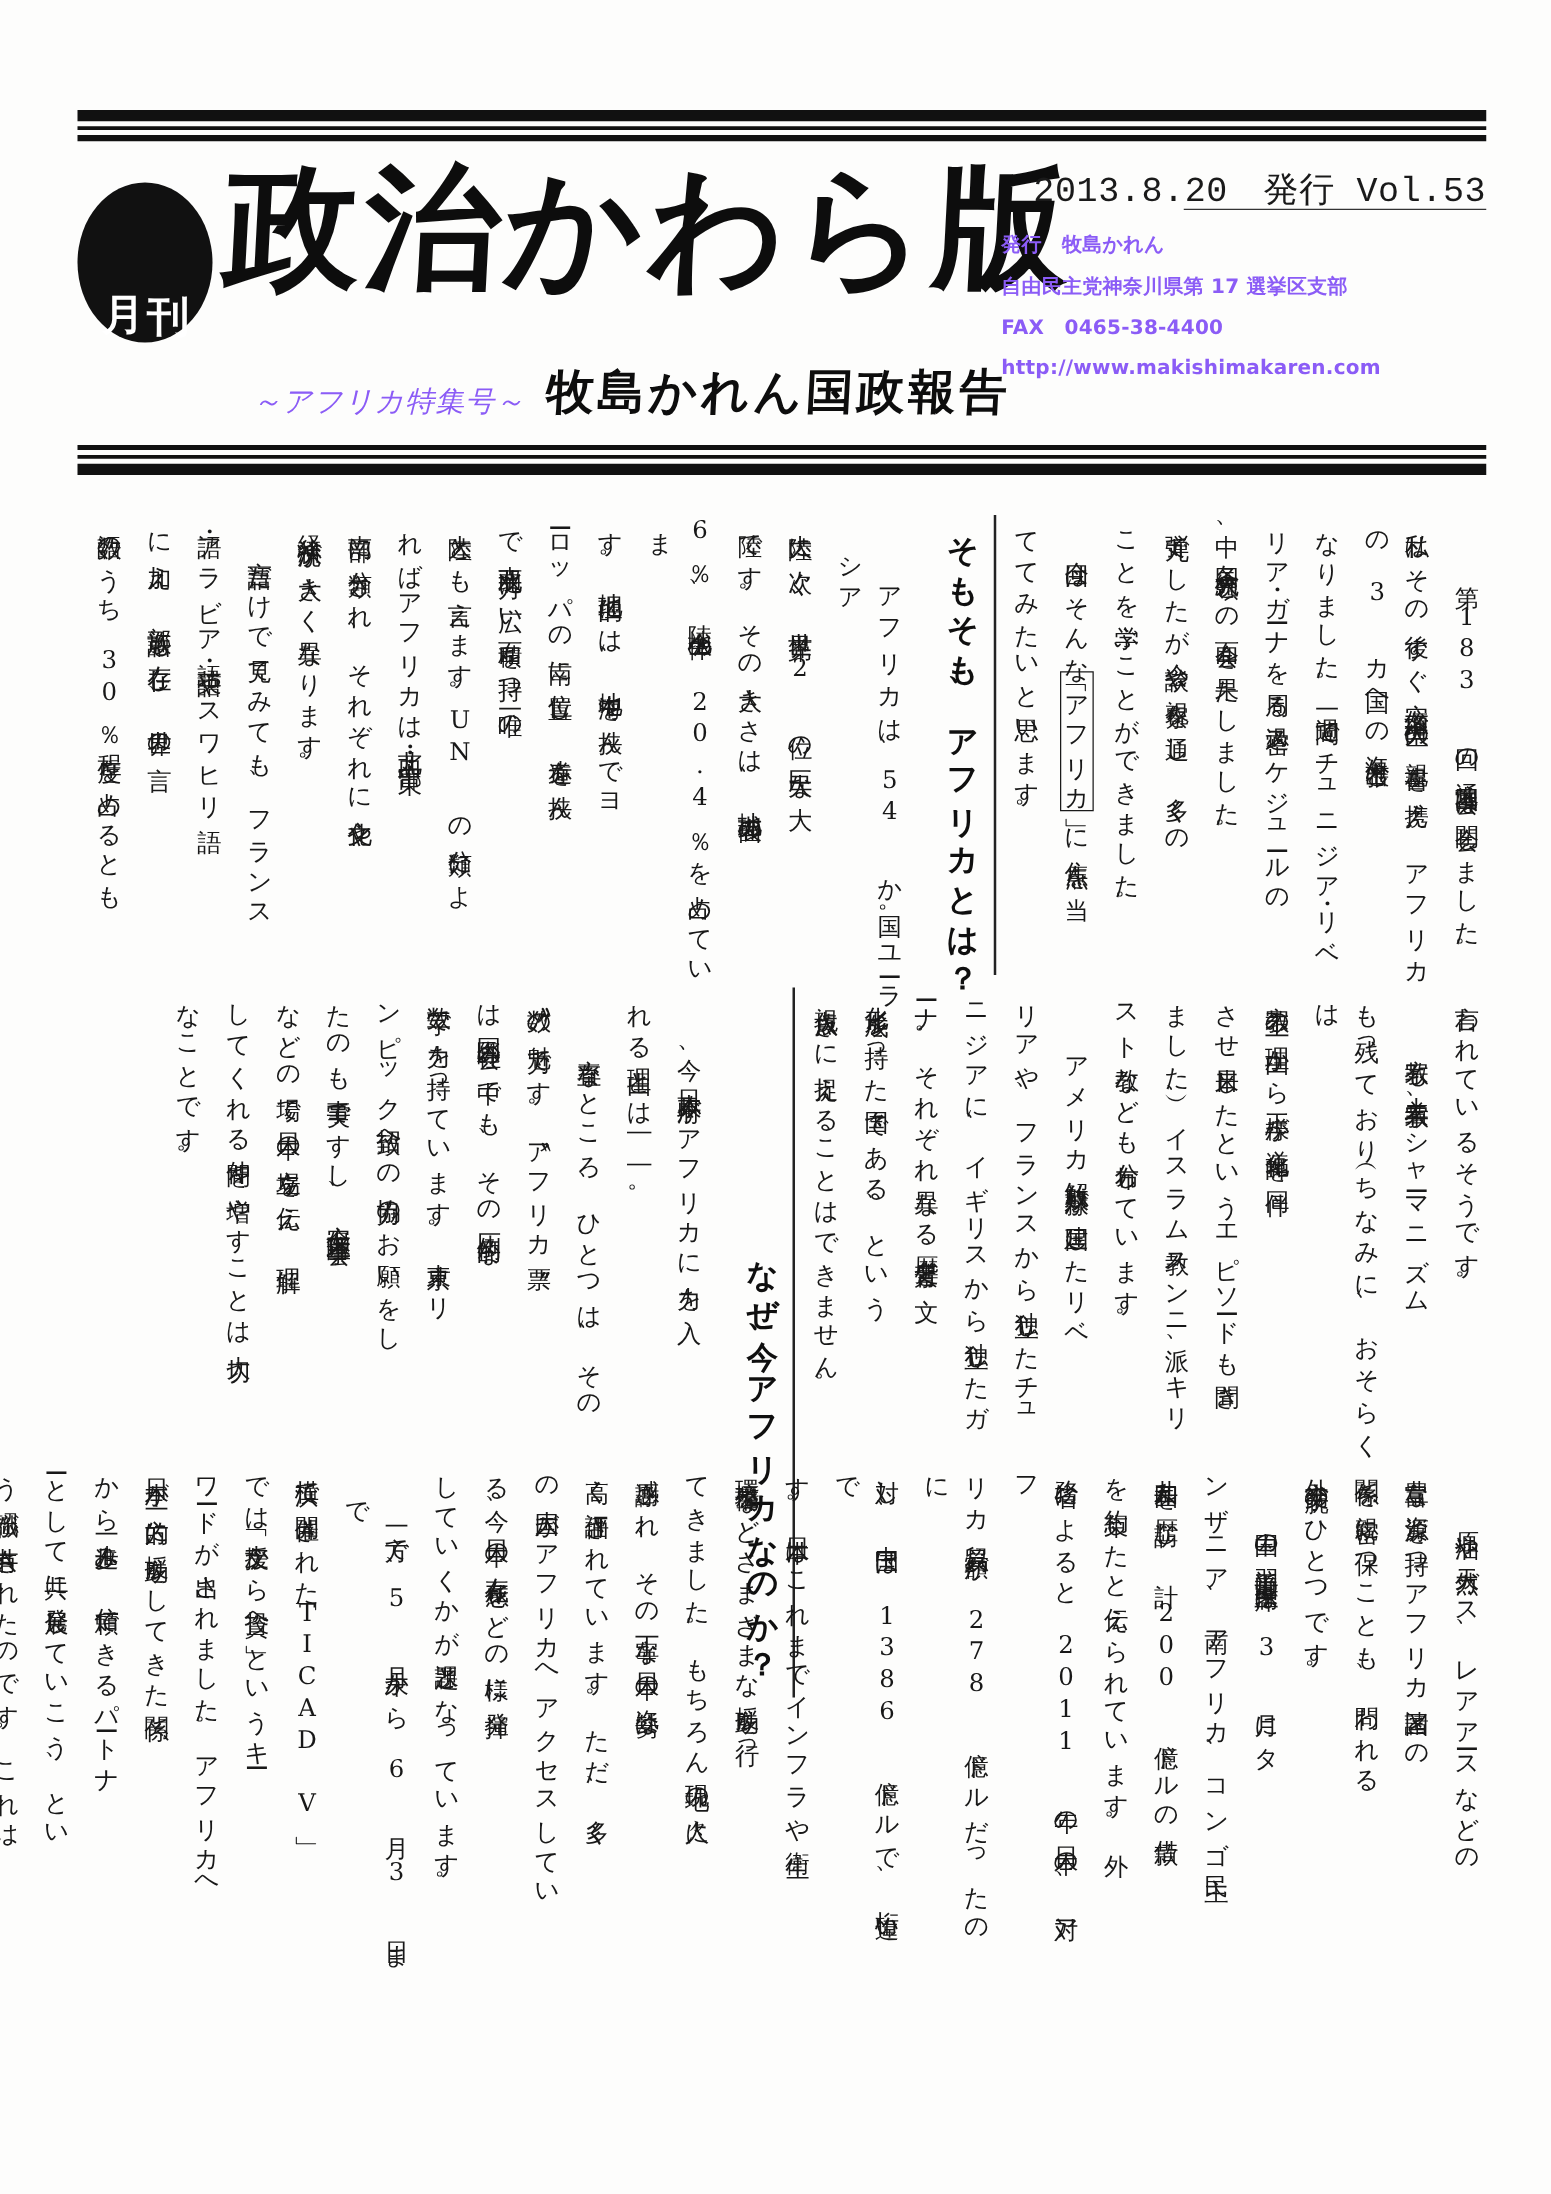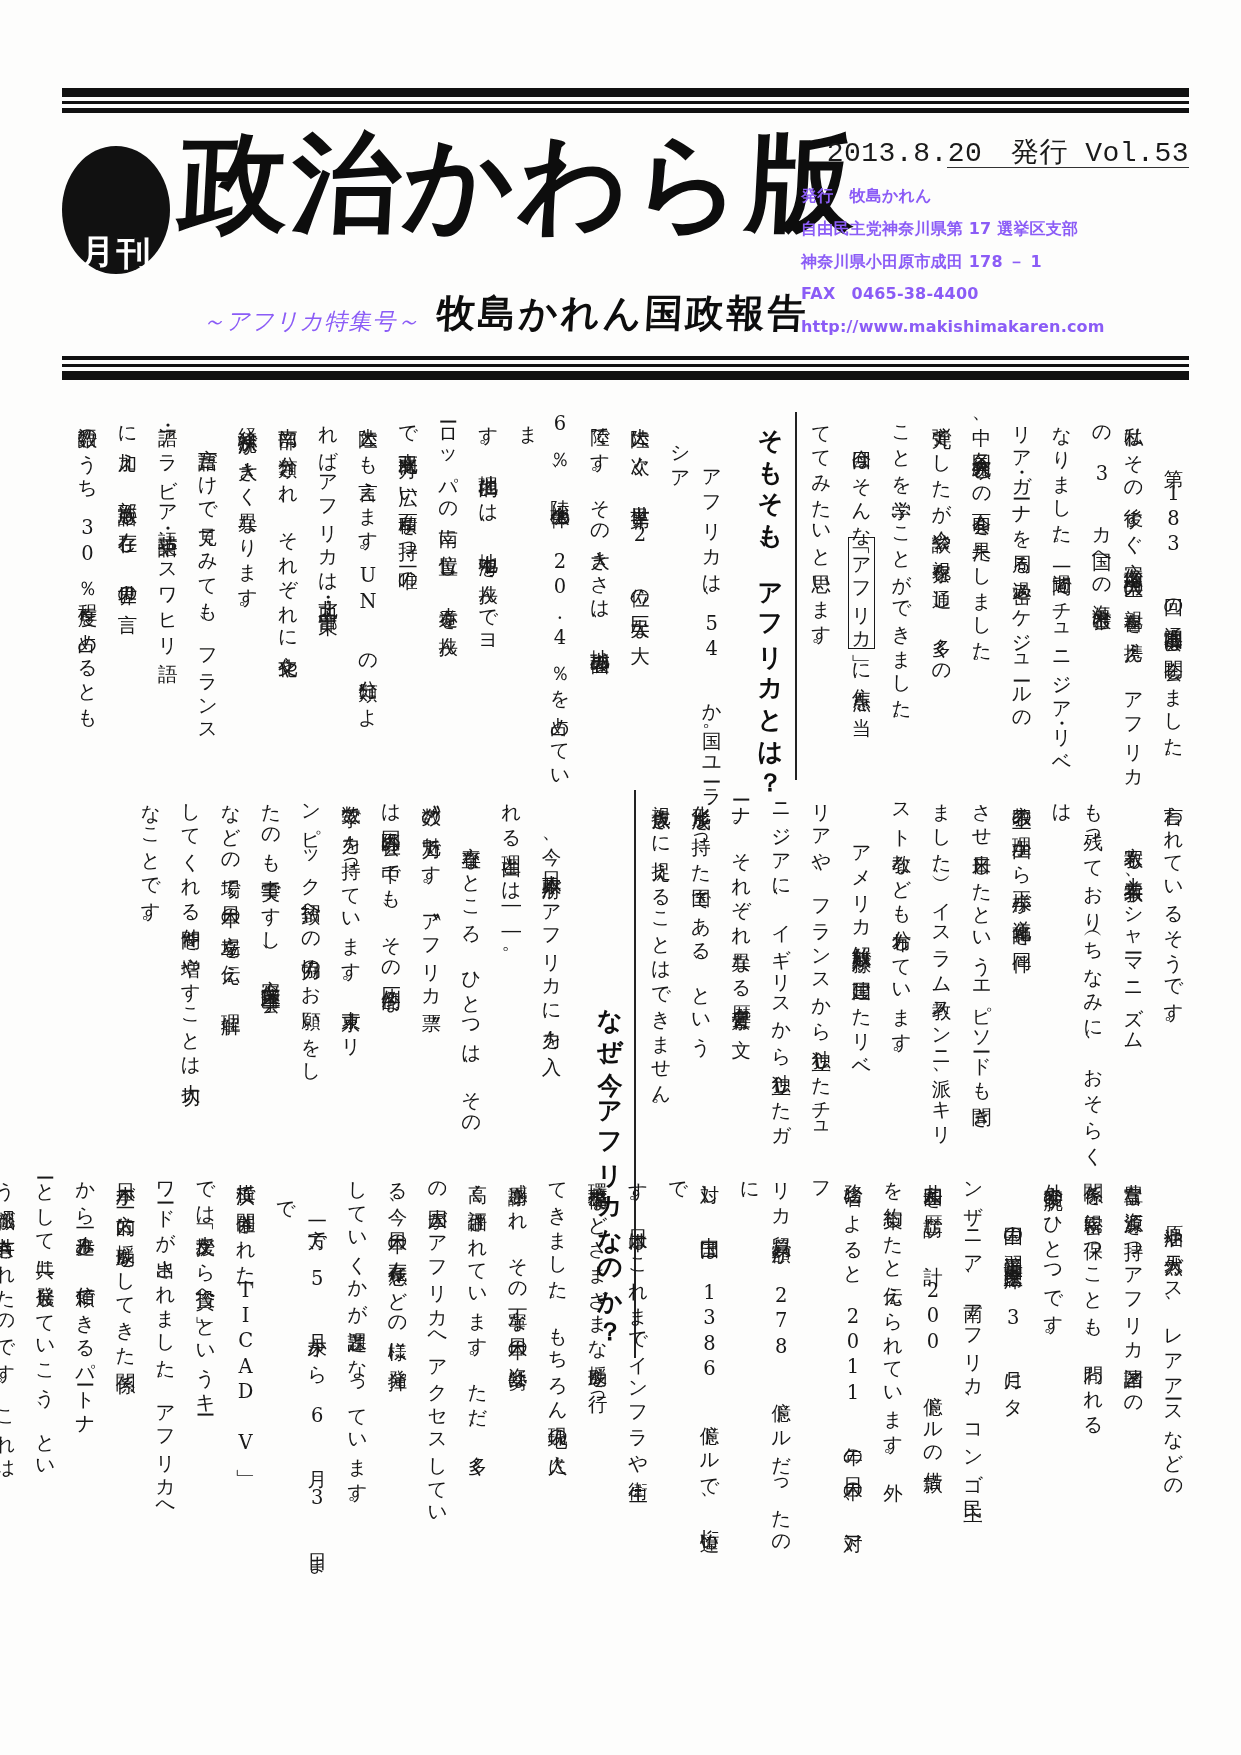--- a/index.html
+++ b/index.html
@@ -246,21 +246,20 @@
     <div class="subtitle-left">～アフリカ特集号～</div>
     <div class="subtitle-right">牧島かれん国政報告</div>
   </div>
 
   <div class="issue-line">2013.8.20　発行 Vol.53</div>
   <div class="issue-underline"></div>
 
   <div class="pub-info">
     <div>発行　牧島かれん</div>
     <div>自由民主党神奈川県第 17 選挙区支部</div>
-    <div>神奈川県小田原市成田 178 － 1</div>
     <div>FAX　0465-38-4400</div>
     <div>http://www.makishimakaren.com</div>
   </div>
 
   <div class="rule-bot-thin"></div>
   <div class="rule-bot-thin2"></div>
   <div class="rule-bot-thick"></div>
 
   <div class="body-area">
 

